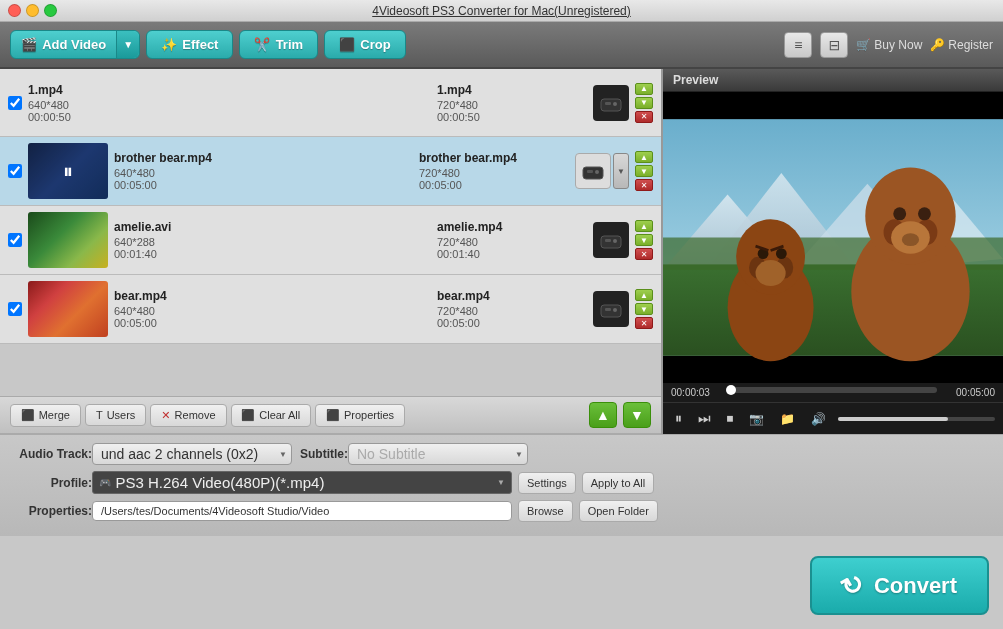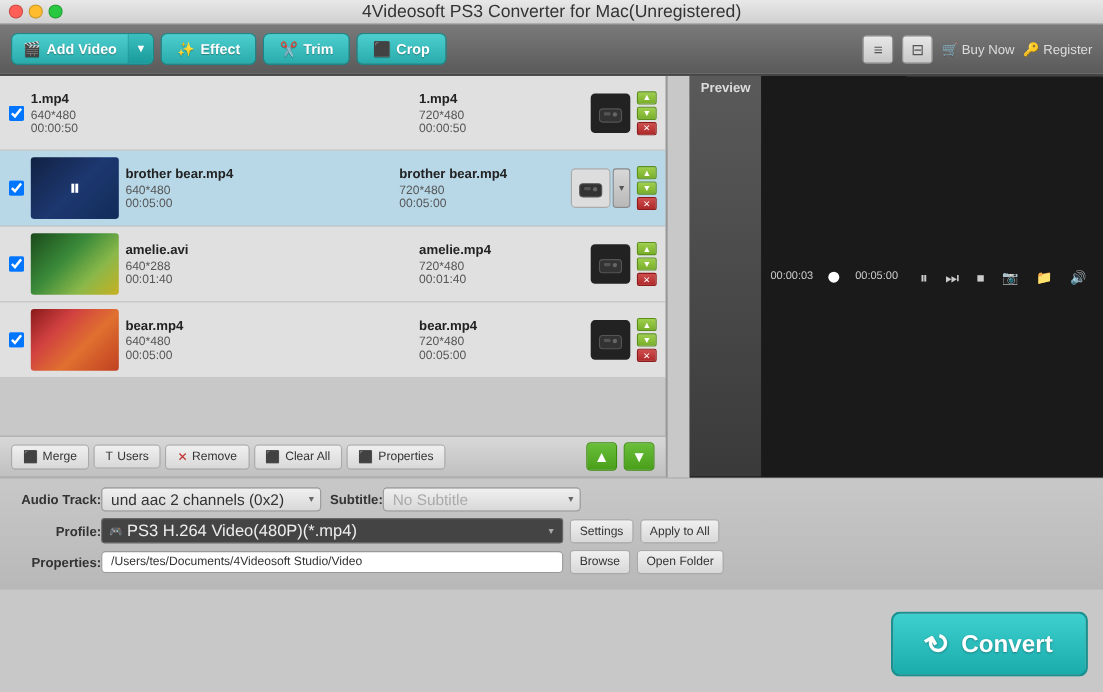--- a/index.html
+++ b/index.html
@@ -29,23 +29,24 @@
     .title-btn {
       width: 13px; height: 13px;
       border-radius: 50%;
       border: 1px solid rgba(0,0,0,0.2);
       cursor: pointer;
     }
     .btn-close { background: #ff5f57; }
     .btn-min { background: #ffbd2e; }
     .btn-max { background: #28c940; }
     .title-text {
-      font-size: 16px;
+      font-size: 12px;
       color: #333;
       font-weight: 500;
+      text-decoration: underline;
     }
     .toolbar {
       background: linear-gradient(to bottom, #7a7a7a, #5a5a5a);
       padding: 8px 10px;
       display: flex;
       align-items: center;
       gap: 6px;
       border-bottom: 2px solid #444;
     }
     .tool-btn {
@@ -214,45 +215,43 @@
       align-items: center;
       justify-content: center;
       font-size: 8px;
       color: white;
     }
     .row-ctrl-btn.red {
       background: linear-gradient(to bottom, #cf4e4e, #af2a2a);
       border-color: #8f1a1a;
     }
     .preview-panel {
-      width: 376px;
+      width: 340px;
       background: #2a2a2a;
       display: flex;
-      flex-direction: row;
-      margin-left: 20px;
+      flex-direction: column;
     }
     .preview-label {
       background: linear-gradient(to bottom, #5a5a5a, #3a3a3a);
       color: #ddd;
       padding: 4px 10px;
       font-size: 12px;
       font-weight: 600;
       border-bottom: 1px solid #222;
     }
     .preview-video {
       flex: 1;
       background: #000;
       overflow: hidden;
       position: relative;
     }
     .preview-time-bar {
       background: #1a1a1a;
       padding: 4px 8px;
       display: flex;
-      align-items: center;
       gap: 6px;
     }
     .time-current {
       color: #ccc;
       font-size: 10px;
       min-width: 52px;
     }
     .time-progress {
       flex: 1;
       height: 6px;

